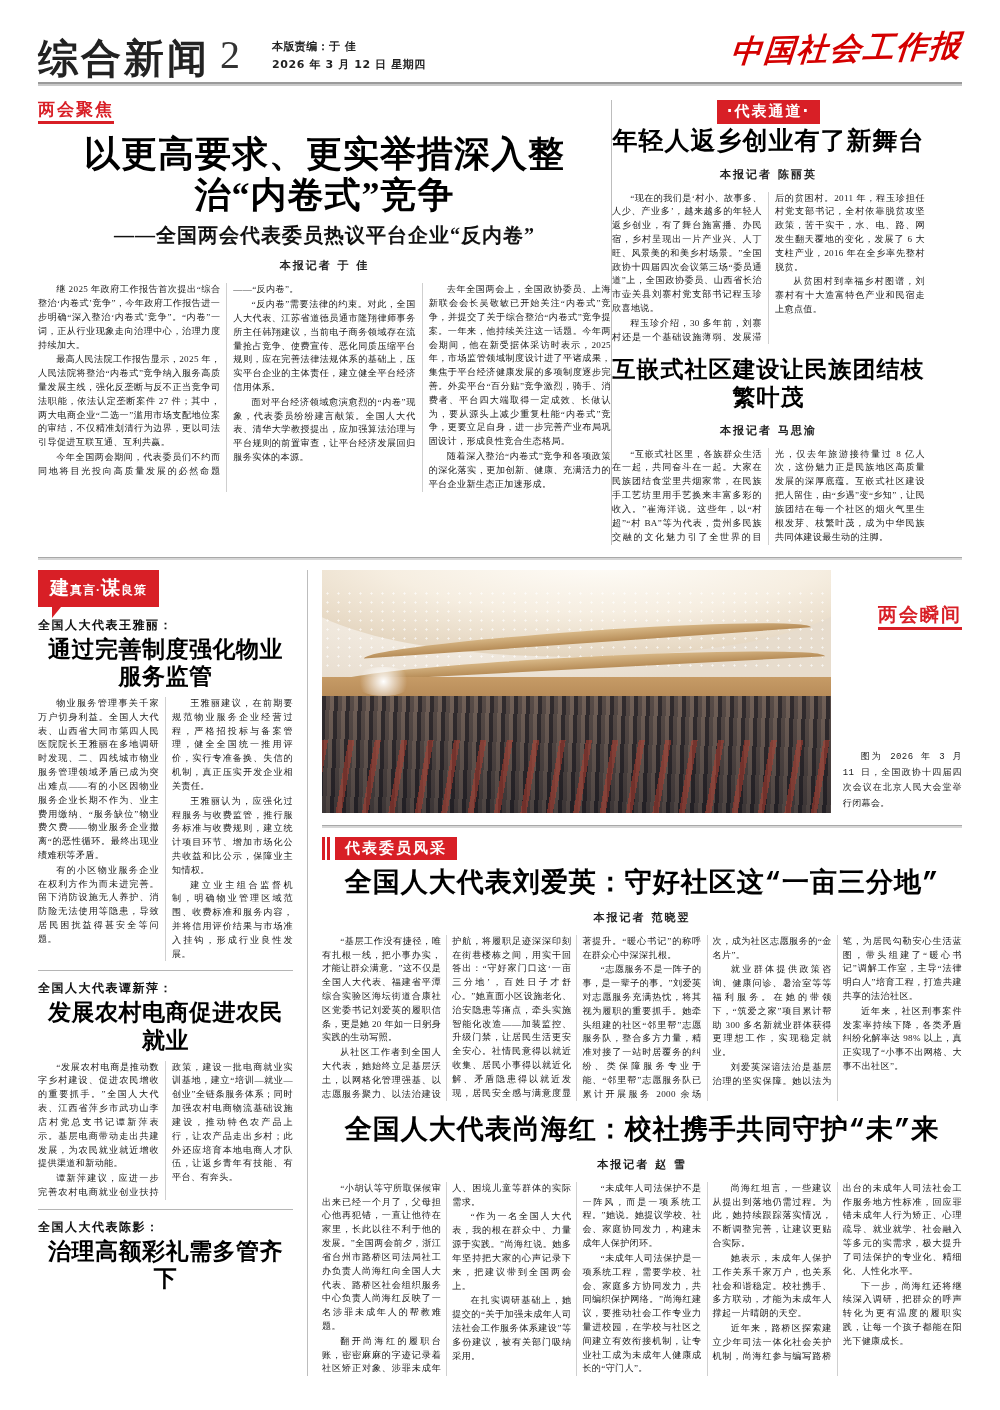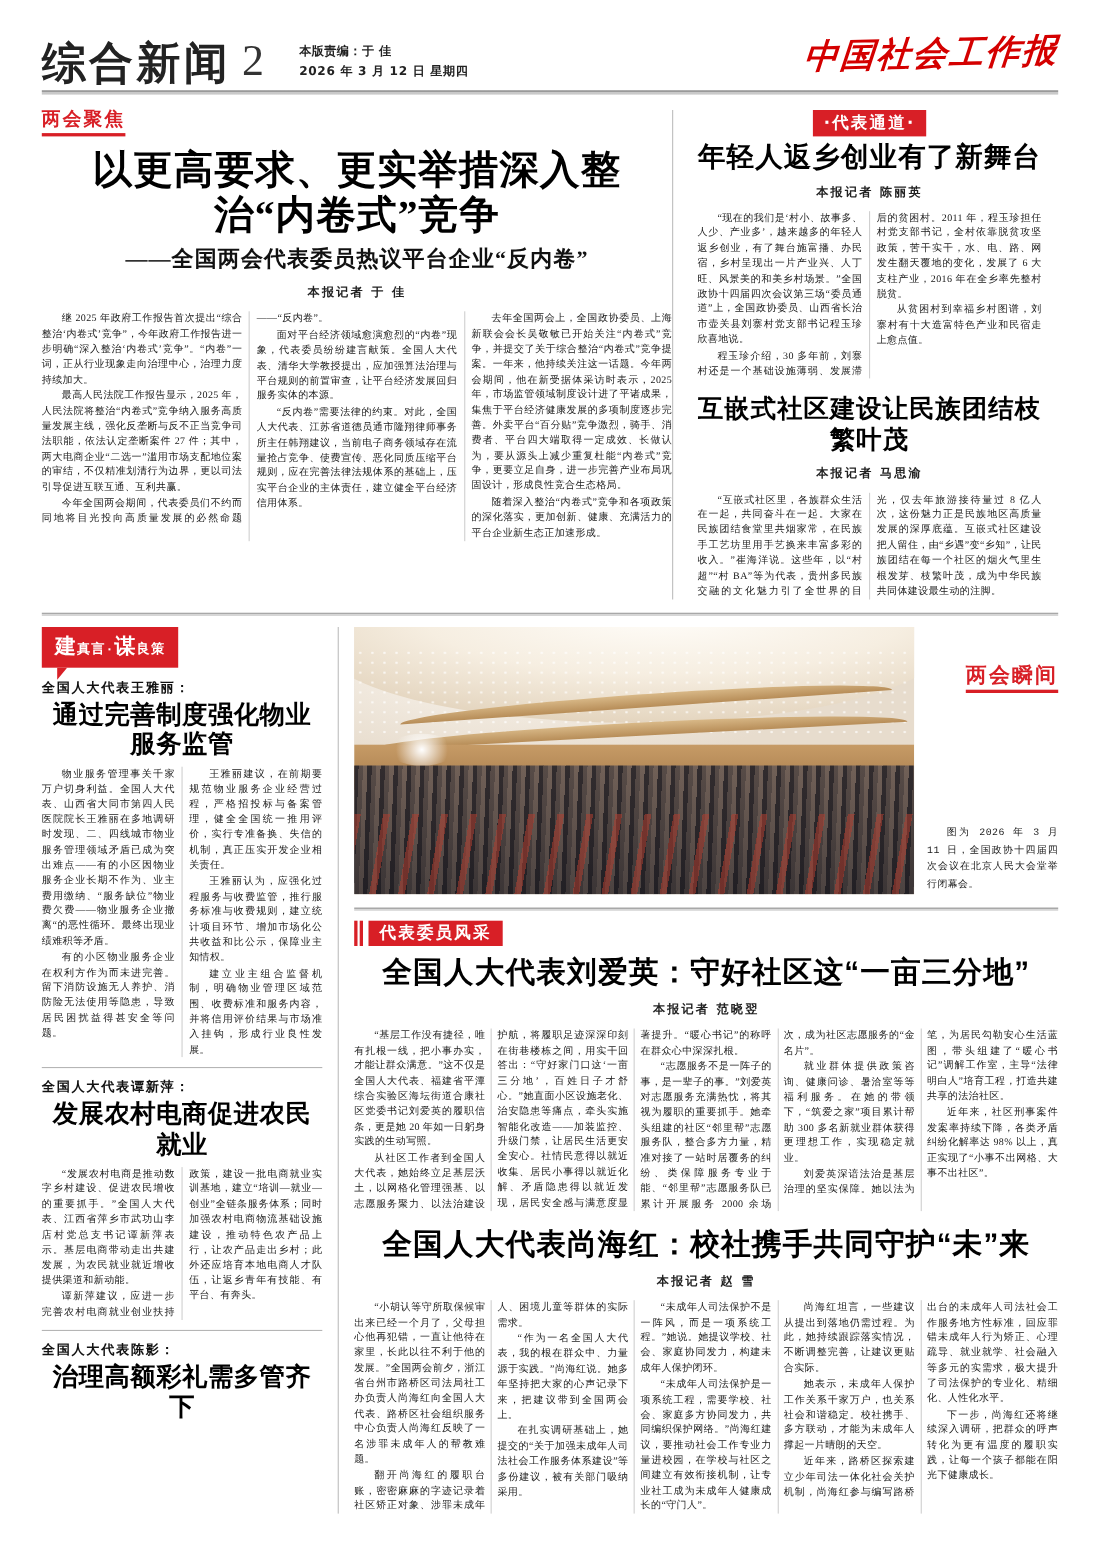--- a/index.html
+++ b/index.html
@@ -52,21 +52,21 @@
   .hl-sub{
     font-family:"Liberation Serif","DejaVu Serif",serif;
     font-weight:700;font-size:20px;text-align:center;letter-spacing:1px;
     margin-top:6px;color:#111;
   }
   .byline{
     text-align:center;font-family:"DejaVu Sans","Liberation Sans",sans-serif;
     font-size:11px;letter-spacing:2px;margin:9px 0 10px 0;color:#222;font-weight:700;
   }
   .hl2{
-    font-family:Liberation Sans, sans-serif;
+    font-family:Liberation Mono, monospace;
     font-weight:700;font-size:25px;text-align:center;letter-spacing:1px;
     line-height:1.2;margin:4px 0 0 0;color:#000;
   }
   .hl3{
     font-family:"Liberation Serif","DejaVu Serif",serif;
     font-weight:700;font-size:23px;letter-spacing:.5px;line-height:1.2;
     text-align:center;margin:2px 0 0 0;color:#000;
   }
   .kicker-name{
     font-family:"Liberation Serif","DejaVu Serif",serif;
@@ -84,21 +84,21 @@
   .cols3{column-count:3;column-gap:13px;column-rule:1px solid #cfcfcf;}
   .cols5{column-count:5;column-gap:11px;column-rule:1px solid #cfcfcf;}
 
   .vrule{border-left:1px solid #bdbdbd;}
   .hr-thin{height:1px;background:#b5b5b5;margin:9px 0;}
   .hr-sect{height:3px;background:linear-gradient(to bottom,#a8a8a8 0 1px,#d6d6d6 1px 3px);margin:12px 0 10px 0;}
 
   
   .top{display:flex;margin-top:14px;}
   .top-left{width:573px;}
-  .top-right{width:313px;margin-left:0;padding-left:22px;}
+  .top-right{width:313px;margin-left:0;}
 
   
   .mid{display:flex;}
   .mid-left{width:283px;padding-right:14px;}
   .mid-right{width:640px;padding-left:14px;}
 
   .photo{
     width:640px;height:243px;position:relative;overflow:hidden;background:#e8e1d8;
   }
   .photo .sky{position:absolute;inset:0;background:
@@ -128,21 +128,21 @@
   .photo-side{width:150px;margin-left:12px;display:flex;flex-direction:column;justify-content:space-between;}
   .photo-cap{
     font-family:Liberation Mono, monospace;
     font-size:9px;line-height:1.75;text-indent:2em;text-align:justify;color:#1a1a1a;letter-spacing:.4px;
   }
 
   
   .bubble{position:relative;display:inline-block;background:#d81f26;color:#fff;padding:5px 12px 6px 12px;}
   .bubble:after{content:"";position:absolute;left:14px;bottom:-11px;border-width:11px 9px 0 0;border-style:solid;border-color:#d81f26 transparent transparent transparent;}
   .bubble .bg{font-family:"Liberation Serif","DejaVu Serif",serif;font-weight:700;font-size:19px;letter-spacing:1px;}
-  .bubble .sm{font-family:Liberation Mono, monospace;font-weight:700;font-size:12px;letter-spacing:1px;}
+  .bubble .sm{font-family:Liberation Sans, sans-serif;font-weight:700;font-size:12px;letter-spacing:1px;}
 
   .bar-tag{display:flex;align-items:stretch;}
   .bar-tag .bars{display:flex;gap:2px;margin-right:5px;}
   .bar-tag .bars i{display:block;width:3px;background:#d81f26;}
 </style>
 </head>
 <body>
 
 <div class="page">
 
@@ -161,22 +161,22 @@
 
     <div class="top-left">
       <div class="redline-label">两会聚焦</div>
       <div class="hl1">以更高要求、更实举措深入整治“内卷式”竞争</div>
       <div class="hl-sub">——全国两会代表委员热议平台企业“反内卷”</div>
       <div class="byline">本报记者  于  佳</div>
       <div class="body cols3">
         <p>继 2025 年政府工作报告首次提出“综合整治‘内卷式’竞争”，今年政府工作报告进一步明确“深入整治‘内卷式’竞争”。“内卷”一词，正从行业现象走向治理中心，治理力度持续加大。</p>
         <p>最高人民法院工作报告显示，2025 年，人民法院将整治“内卷式”竞争纳入服务高质量发展主线，强化反垄断与反不正当竞争司法职能，依法认定垄断案件 27 件；其中，两大电商企业“二选一”滥用市场支配地位案的审结，不仅精准划清行为边界，更以司法引导促进互联互通、互利共赢。</p>
         <p>今年全国两会期间，代表委员们不约而同地将目光投向高质量发展的必然命题——“反内卷”。</p>
+        <p>“反内卷”需要法律的约束。对此，全国人大代表、江苏省道德员通市隆翔律师事务所主任韩翔建议，当前电子商务领域存在流量抢占竞争、使费宣传、恶化同质压缩平台规则，应在完善法律法规体系的基础上，压实平台企业的主体责任，建立健全平台经济信用体系。</p>
         <p>面对平台经济领域愈演愈烈的“内卷”现象，代表委员纷纷建言献策。全国人大代表、清华大学教授提出，应加强算法治理与平台规则的前置审查，让平台经济发展回归服务实体的本源。</p>
-        <p>“反内卷”需要法律的约束。对此，全国人大代表、江苏省道德员通市隆翔律师事务所主任韩翔建议，当前电子商务领域存在流量抢占竞争、使费宣传、恶化同质压缩平台规则，应在完善法律法规体系的基础上，压实平台企业的主体责任，建立健全平台经济信用体系。</p>
         <p>去年全国两会上，全国政协委员、上海新联会会长吴敬敏已开始关注“内卷式”竞争，并提交了关于综合整治“内卷式”竞争提案。一年来，他持续关注这一话题。今年两会期间，他在新受据体采访时表示，2025 年，市场监管领域制度设计进了平诸成果，集焦于平台经济健康发展的多项制度逐步完善。外卖平台“百分贴”竞争激烈，骑手、消费者、平台四大端取得一定成效、长做认为，要从源头上减少重复杜能“内卷式”竞争，更要立足自身，进一步完善产业布局巩固设计，形成良性竞合生态格局。</p>
         <p>随着深入整治“内卷式”竞争和各项政策的深化落实，更加创新、健康、充满活力的平台企业新生态正加速形成。</p>
       </div>
     </div>
 
     <div class="top-right vrule">
       <div style="text-align:center">
         <span class="red-tag">·代表通道·</span>
       </div>
       <div class="hl2">年轻人返乡创业有了新舞台</div>

